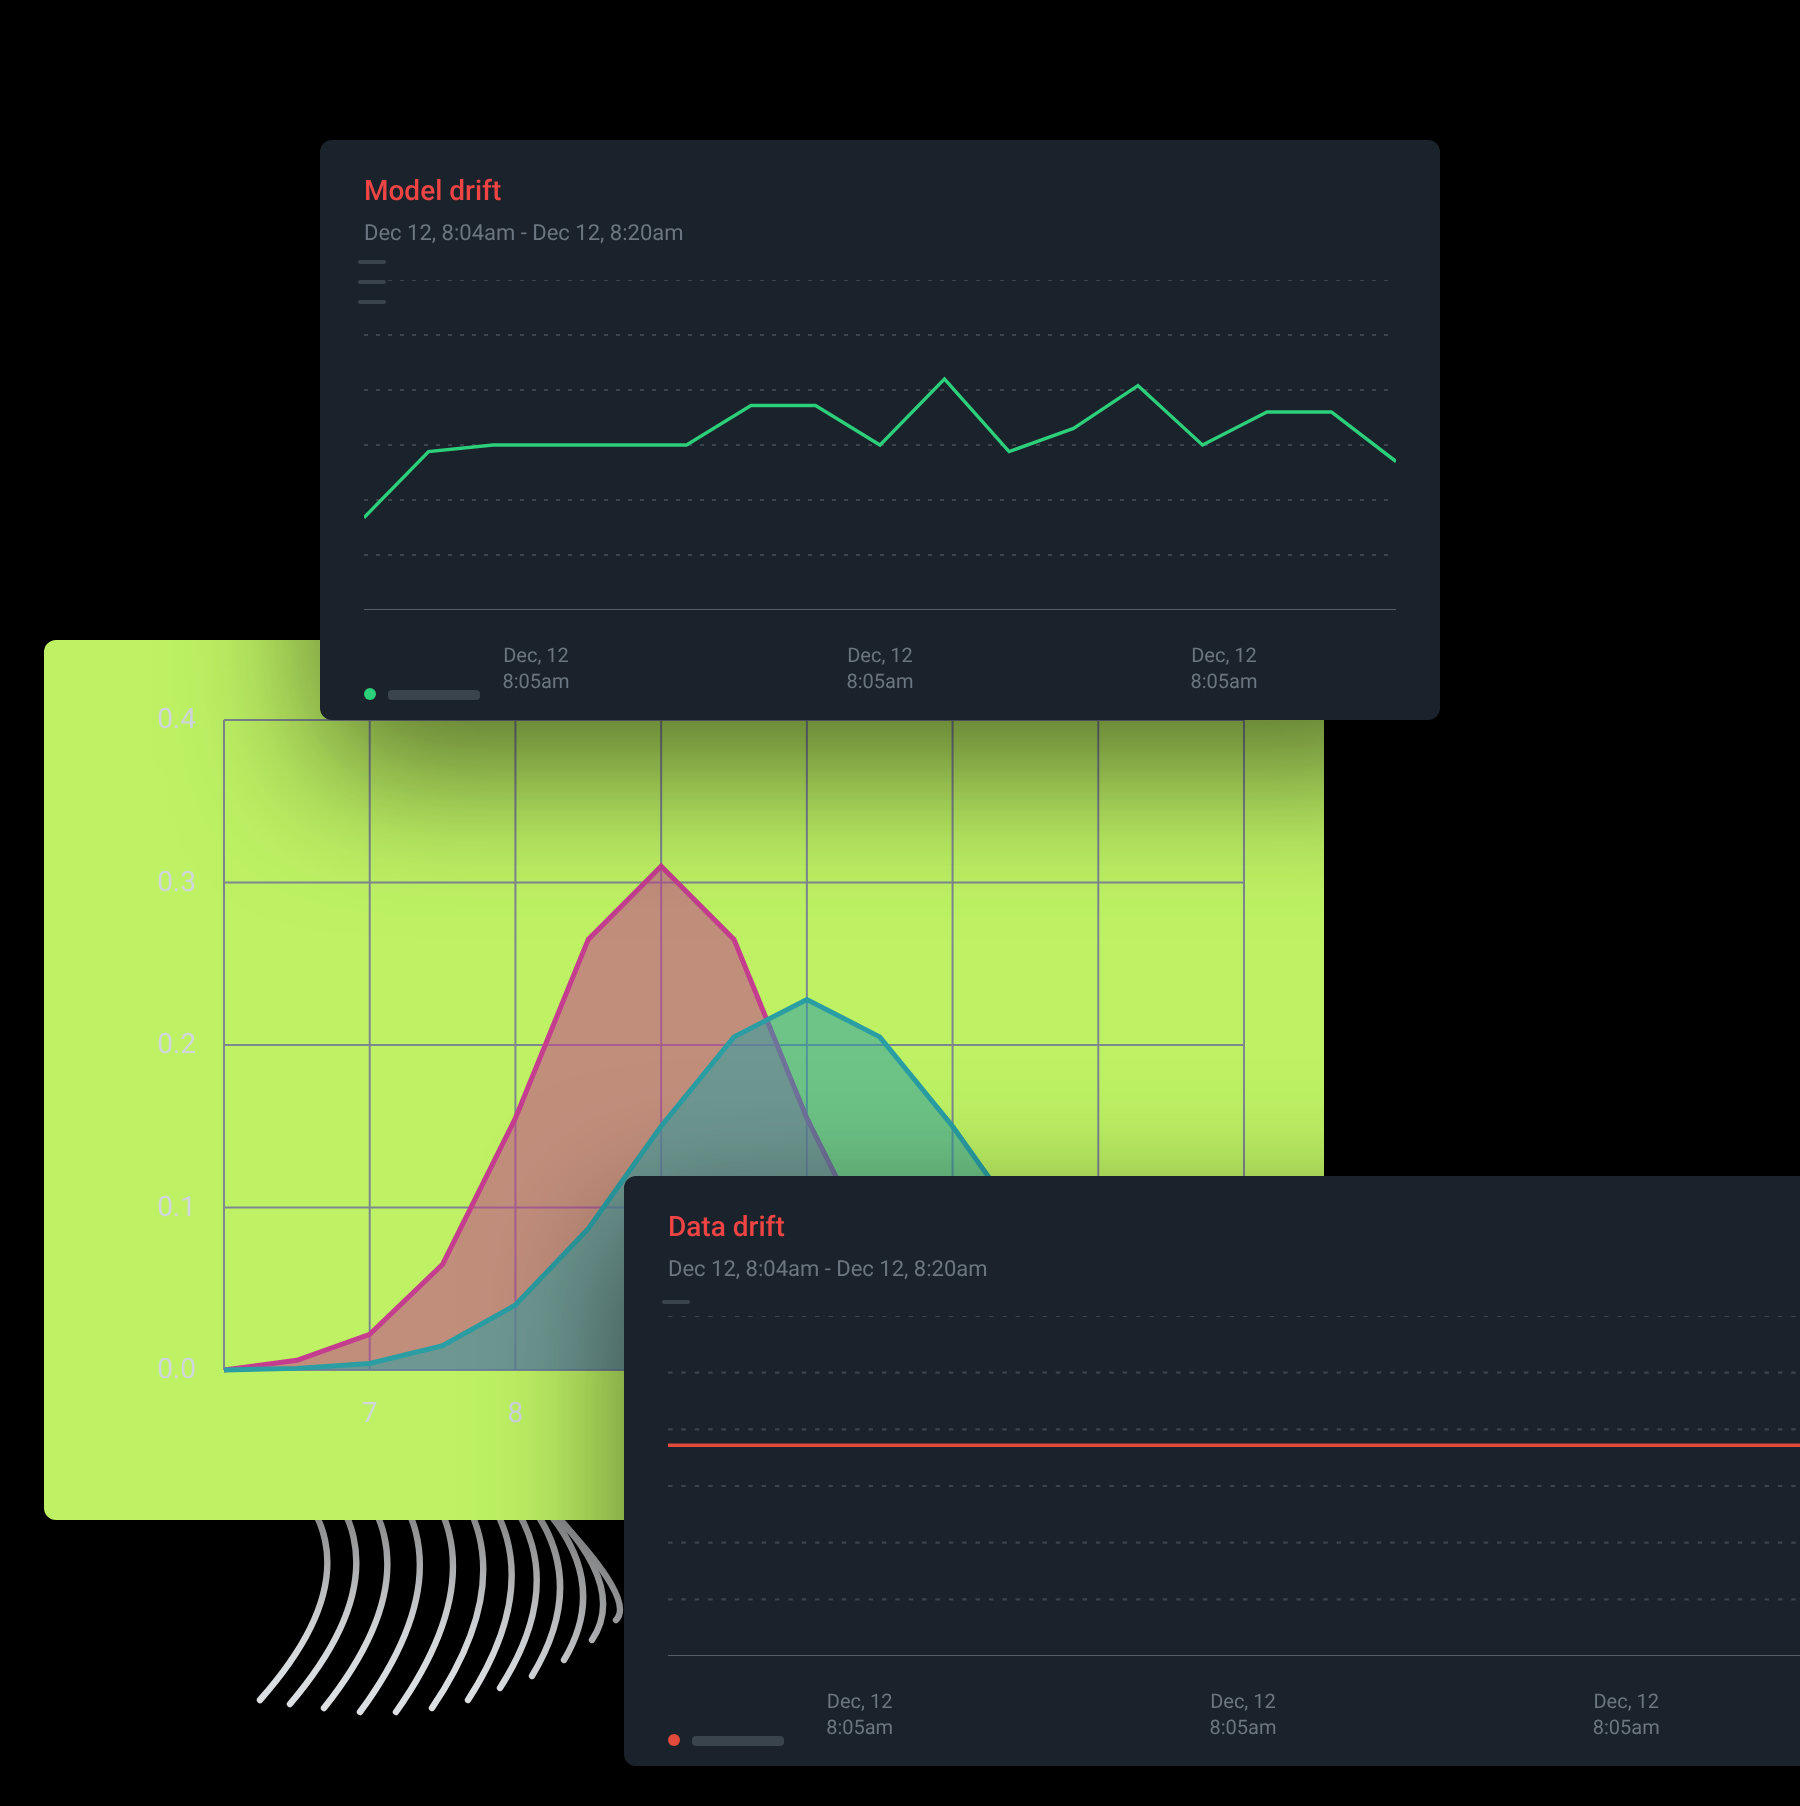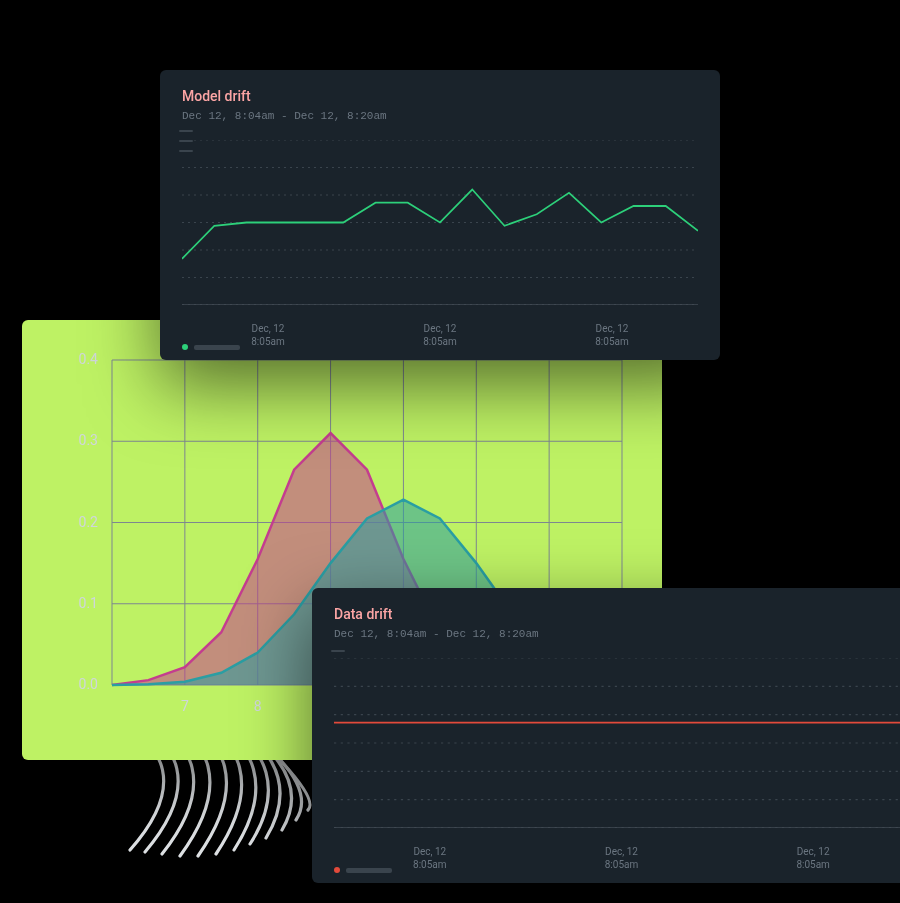--- a/index.html
+++ b/index.html
@@ -48,24 +48,24 @@
     width: 560px; height: 290px;
   }
   .panel-data {
     left: 312px; top: 588px;
     width: 619px; height: 295px;
   }
   .panel-header {
     padding: 18px 22px 4px 22px;
   }
   .panel-title {
-    font-size: 14px; color: #fca5a5; font-weight: 500;
+    font-size: 14px; color: #ef4444; font-weight: 500;
   }
   .panel-subtitle {
-    font-size: 11px; color: #6b7681; margin-top: 6px; font-family: Liberation Mono, monospace;
+    font-size: 11px; color: #6b7681; margin-top: 6px;
   }
   .mini-chart {
     position: absolute;
     left: 22px; right: 22px; top: 70px; bottom: 55px;
   }
   .mini-xaxis {
     position: absolute;
     left: 22px; right: 22px; bottom: 12px; height: 26px;
     display: flex; justify-content: space-around; align-items: flex-end;
   }

